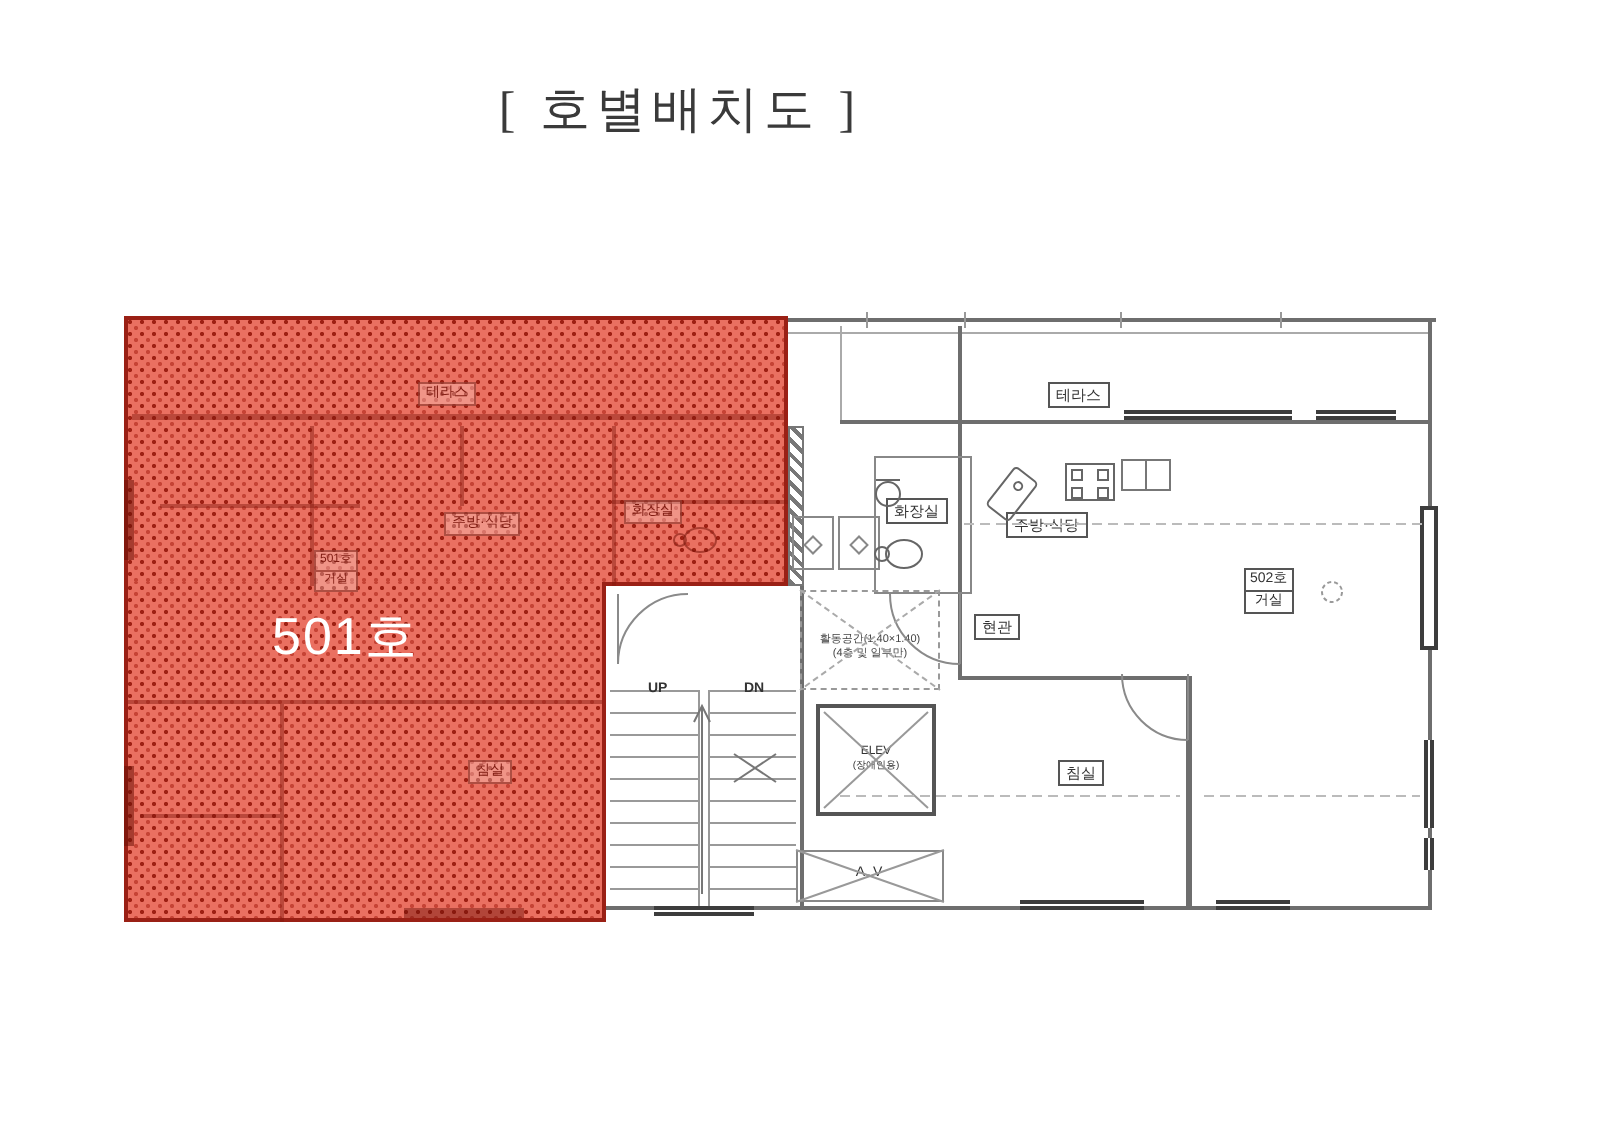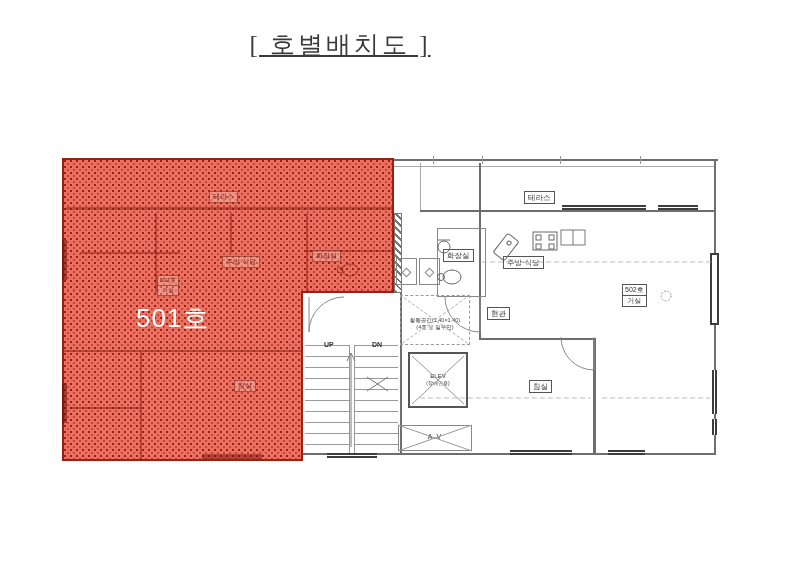--- a/index.html
+++ b/index.html
@@ -1,20 +1,20 @@
 <!DOCTYPE html>
 <html><head>
 <meta charset="utf-8">
 <style>
   html,body{margin:0;padding:0;}
   body{width:800px;height:563px;background:#ffffff;position:relative;overflow:hidden;
        font-family:"Liberation Sans", sans-serif;}
   .abs{position:absolute;}
-  #title{left:0;top:28px;width:680px;text-align:center;
-         font-family:"Liberation Serif", serif;font-size:25px;color:#3a3a3a;letter-spacing:3px;text-decoration:underline;}
+  #title{left:0;top:38px;width:680px;text-align:center;
+         font-family:"Liberation Serif", serif;font-size:25px;color:#3a3a3a;letter-spacing:3px;}
   #plan{left:62px;top:155px;width:666px;height:312px;}
   
   .redfill{background-color:#ea7061;
     background-image:radial-gradient(#9e2013 0.9px, transparent 1.2px),
                      radial-gradient(#c64335 0.9px, transparent 1.2px);
     background-size:6px 6px,6px 6px;background-position:0 0,3px 3px;}
   .rb{background:#9a2015;}            
   .rw{background:rgba(130,24,14,.45);}
   .w{background:#6e6e6e;}             
   .wl{background:#aaaaaa;}            

